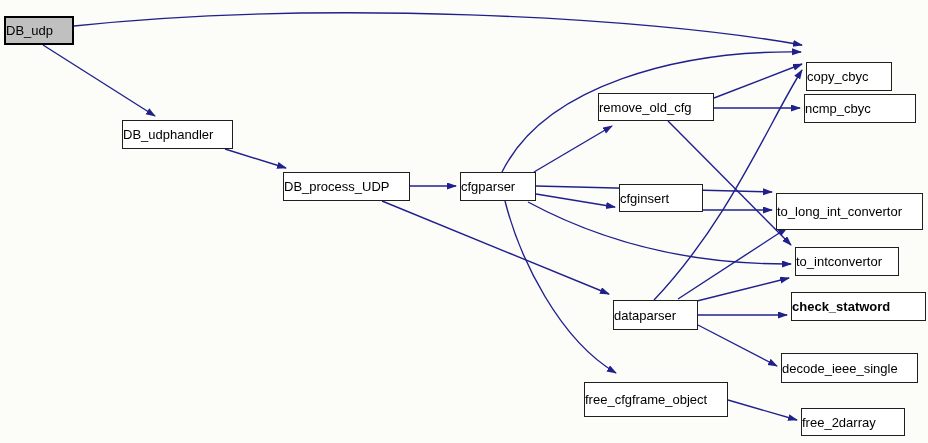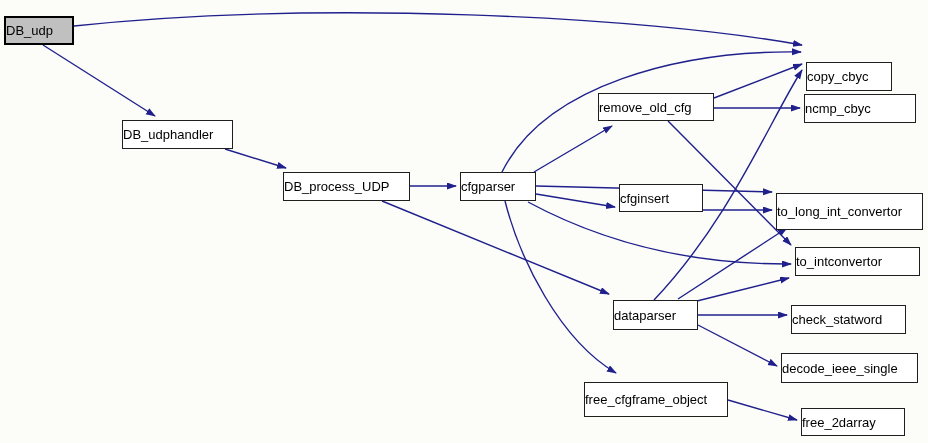--- a/index.html
+++ b/index.html
@@ -97,27 +97,27 @@
       </div>
       <div class="node" style="left: 804px; top: 94px; width: 112px; height: 29px;">
         <span>ncmp_cbyc</span>
       </div>
       <div class="node" style="left: 619px; top: 184px; width: 84px; height: 28px;">
         <span>cfginsert</span>
       </div>
       <div class="node" style="left: 776px; top: 193px; width: 147px; height: 37px;">
         <span>to_long_int_convertor</span>
       </div>
-      <div class="node" style="left: 795px; top: 247px; width: 125px; height: 29px;">
+      <div class="node" style="left: 795px; top: 247px; width: 104px; height: 29px;">
         <span>to_intconvertor</span>
       </div>
       <div class="node" style="left: 613px; top: 300px; width: 85px; height: 30px;">
         <span>dataparser</span>
       </div>
-      <div class="node" style="left: 791px; top: 305px; width: 115px; height: 29px;">
+      <div class="node" style="left: 791px; top: 292px; width: 135px; height: 29px; font-weight: bold;">
         <span>check_statword</span>
       </div>
       <div class="node" style="left: 781px; top: 353px; width: 137px; height: 30px;">
         <span>decode_ieee_single</span>
       </div>
       <div class="node" style="left: 584px; top: 382px; width: 144px; height: 35px;">
         <span>free_cfgframe_object</span>
       </div>
       <div class="node" style="left: 801px; top: 408px; width: 104px; height: 28px;">
         <span>free_2darray</span>

